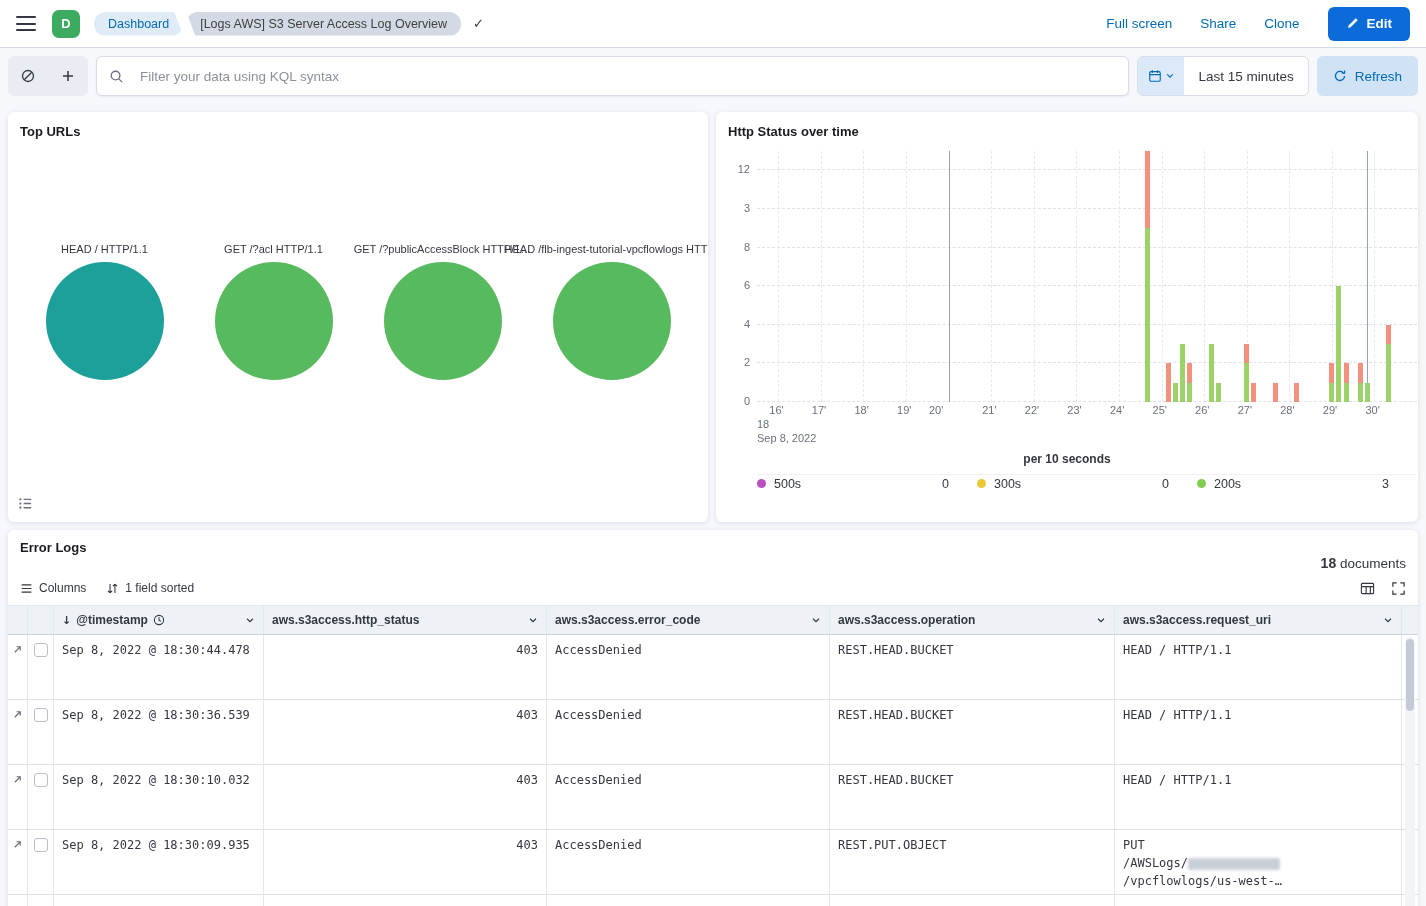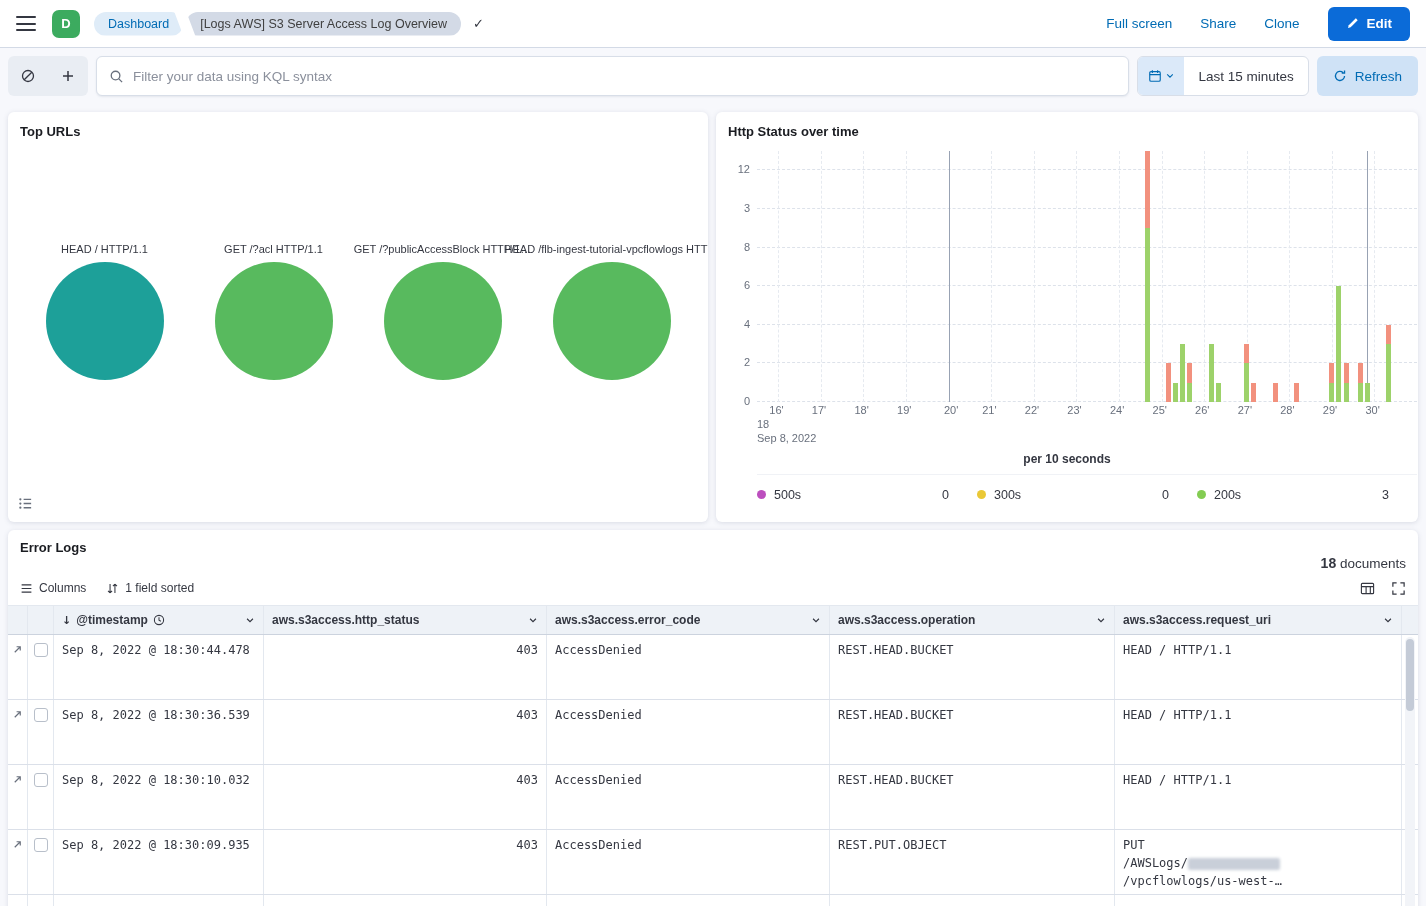--- a/index.html
+++ b/index.html
@@ -18,21 +18,21 @@
   .crumb-current{background:#d3dae6;color:#404040;border-radius:12px;clip-path:polygon(0 0,100% 0,100% 100%,9px 100%);margin-left:3px;font-weight:500}
   .saved-check{margin-left:12px;color:#343741;font-size:13px}
   .top-spacer{flex:1}
   .hlink{color:#006bb4;font-size:13.5px;font-weight:400;margin-left:28px;cursor:pointer;background:none;border:none}
   .edit-btn{margin-left:28px;height:34px;background:#0b6bd8;color:#fff;border:none;border-radius:6px;font-size:13.5px;font-weight:600;display:flex;align-items:center;gap:8px;padding:0 18px}
 
   
   .filterbar{height:56px;display:flex;align-items:center;padding:8px;gap:8px}
   .fgroup{display:flex;background:#e9edf3;border-radius:6px;height:40px}
   .fbtn{width:40px;height:40px;display:flex;align-items:center;justify-content:center;border:none;background:transparent;color:#343741}
-  .kql{flex:1;height:40px;background:#fff;border:1px solid #d8dee8;border-radius:6px;display:flex;align-items:center;gap:9px;padding:0 12px;box-shadow:0 1px 2px rgba(152,162,179,.2)}
+  .kql{flex:1;height:40px;background:#fff;border:1px solid #d8dee8;border-radius:6px;display:flex;align-items:center;gap:16px;padding:0 12px;box-shadow:0 1px 2px rgba(152,162,179,.2)}
   .kql input{border:none;outline:none;flex:1;font-size:13.5px;color:#343741;background:transparent}
   .kql input::placeholder{color:#8b909c}
   .datepicker{display:flex;height:40px;border:1px solid #d8dee8;border-radius:6px;background:#fff;overflow:hidden}
   .cal-btn{width:46px;background:#dbe9f9;display:flex;align-items:center;justify-content:center;gap:4px;border:none;color:#006bb4}
   .range-text{display:flex;align-items:center;padding:0 14px;font-size:13.5px;cursor:pointer}
   .refresh-btn{height:40px;background:#cfe2f6;color:#006bb4;border:none;border-radius:6px;font-size:13.5px;font-weight:500;display:flex;align-items:center;gap:8px;padding:0 16px}
 
   
   .main{padding:8px;display:flex;flex-direction:column;gap:8px}
   .row1{display:flex;gap:8px;height:410px}
@@ -56,21 +56,21 @@
   .y-label{position:absolute;right:0;font-size:11px;color:#69707d}
   .grid-h{position:absolute;left:0;right:0;height:0;border-top:1px dashed #dde2ea}
   .grid-v{position:absolute;top:0;bottom:0;width:0;border-left:1px dashed #e6eaf0}
   .annot{position:absolute;top:0;bottom:0;width:1px;background:#98a2b3}
   .bar{position:absolute;width:5px}
   #xlabels{position:relative;margin-left:29px;height:14px}
   .x-label{position:absolute;top:2px;font-size:11px;color:#69707d;white-space:nowrap}
   .axis-date{margin-left:29px;font-size:11px;color:#69707d;line-height:1.25;margin-top:2px}
   .axis-title{text-align:center;font-size:12px;font-weight:700;margin-top:6px;color:#343741}
   #legend{display:grid;grid-template-columns:repeat(3,1fr);margin:8px 0 0 29px;width:660px}
-  .legend-item{display:flex;align-items:center;gap:8px;padding:13px 28px 5px 0;font-size:12.5px;border-top:1px solid #f0f2f6;cursor:pointer}
+  .legend-item{display:flex;align-items:center;gap:8px;padding:2px 28px 5px 0;font-size:12.5px;border-top:1px solid #f0f2f6;cursor:pointer}
   .legend-dot{width:9px;height:9px;border-radius:50%;flex:none}
   .legend-value{margin-left:auto}
 
   
   .docs-line{text-align:right;font-size:13.5px;margin-top:0}
   .docs-line b{font-size:14px}
   .grid-toolbar{display:flex;align-items:center;gap:20px;margin-top:4px;font-size:12px;height:26px}
   .tool-item{display:flex;align-items:center;gap:6px;cursor:pointer;color:#343741}
   .tool-right{margin-left:auto;display:flex;gap:16px}
   .tool-icon-btn{background:none;border:none;color:#343741;display:flex;align-items:center}
@@ -262,21 +262,21 @@
               <div class="bar" style="left: 607.823px; bottom: 0px; height: 19.3077px; background: rgb(157, 210, 106);"></div>
               <div class="bar" style="left: 629.113px; bottom: 0px; height: 57.9231px; background: rgb(157, 210, 106);"></div>
               <div class="bar" style="left: 629.113px; bottom: 57.9231px; height: 19.3077px; background: rgb(242, 145, 126);"></div>
             </div>
         </div>
         <div id="xlabels">
             <div class="x-label" style="left: 12.2903px;">16'</div>
             <div class="x-label" style="left: 54.871px;">17'</div>
             <div class="x-label" style="left: 97.4516px;">18'</div>
             <div class="x-label" style="left: 140.032px;">19'</div>
-            <div class="x-label" style="left: 187px;">20'</div>
+            <div class="x-label" style="left: 172px;">20'</div>
             <div class="x-label" style="left: 225.194px;">21'</div>
             <div class="x-label" style="left: 267.774px;">22'</div>
             <div class="x-label" style="left: 310.355px;">23'</div>
             <div class="x-label" style="left: 352.935px;">24'</div>
             <div class="x-label" style="left: 395.516px;">25'</div>
             <div class="x-label" style="left: 438.097px;">26'</div>
             <div class="x-label" style="left: 480.677px;">27'</div>
             <div class="x-label" style="left: 523.258px;">28'</div>
             <div class="x-label" style="left: 565.839px;">29'</div>
             <div class="x-label" style="left: 608.419px;">30'</div>

